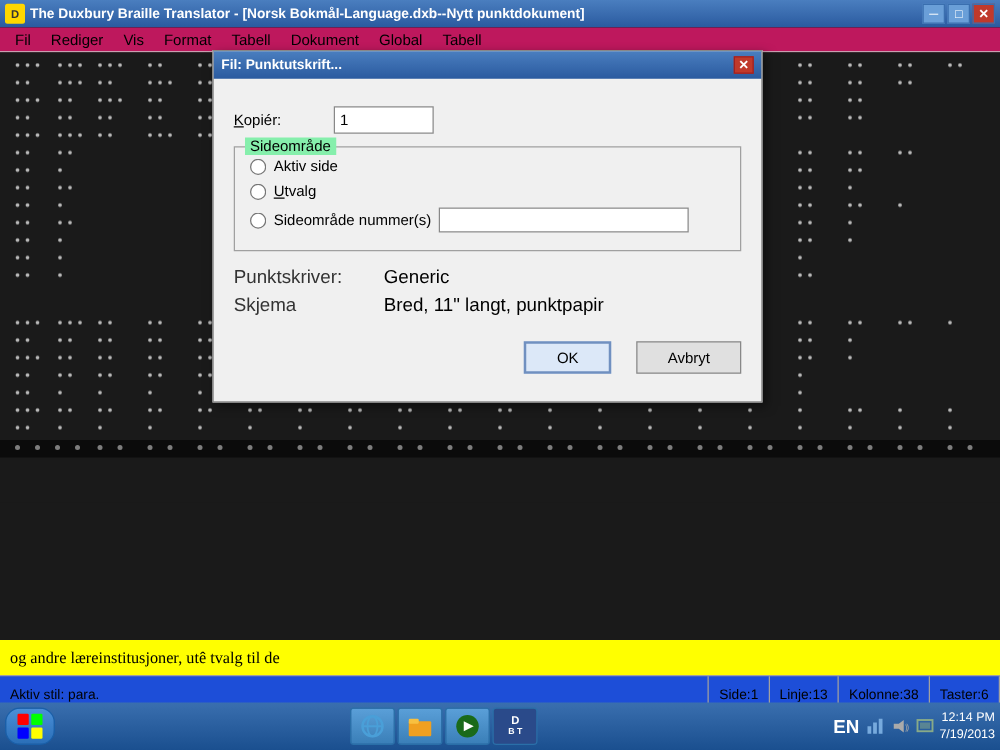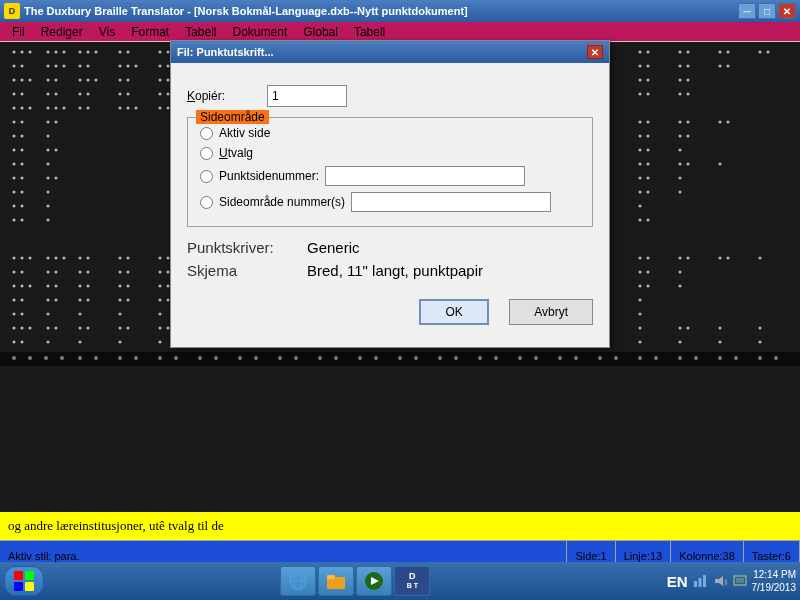--- a/index.html
+++ b/index.html
@@ -233,21 +233,21 @@
     .group-box {
       border: 1px solid #a0a0a0;
       padding: 8px 12px;
       margin-bottom: 12px;
       position: relative;
     }
     .group-label {
       position: absolute;
       top: -8px;
       left: 8px;
-      background: #f97316;
+      background: #86efac;
       padding: 0 4px;
       font-size: 12px;
     }
     .radio-row {
       display: flex;
       align-items: center;
       margin-bottom: 6px;
       gap: 6px;
       font-size: 12px;
     }
@@ -916,25 +916,20 @@
         <input type="radio" name="pagerange" id="r-aktiv" style="">
         <label for="r-aktiv">Aktiv side</label>
       </div>
       <div class="radio-row">
         <input type="radio" name="pagerange" id="r-utvalg" style="">
         <label for="r-utvalg">
           <span class="underline">U</span>tvalg
         </label>
       </div>
       <div class="radio-with-input">
-        <input type="radio" name="pagerange" id="r-punkt" style="">
-        <label for="r-punkt">Punktsidenummer:</label>
-        <input type="text" class="radio-text-input" style="">
-      </div>
-      <div class="radio-with-input">
         <input type="radio" name="pagerange" id="r-side" style="">
         <label for="r-side">Sideområde nummer(s)</label>
         <input type="text" class="radio-text-input" style="">
       </div>
     </div>
 
     <div class="info-row">
       <span class="info-label">Punktskriver:</span>
       <span class="info-value">Generic</span>
     </div>

